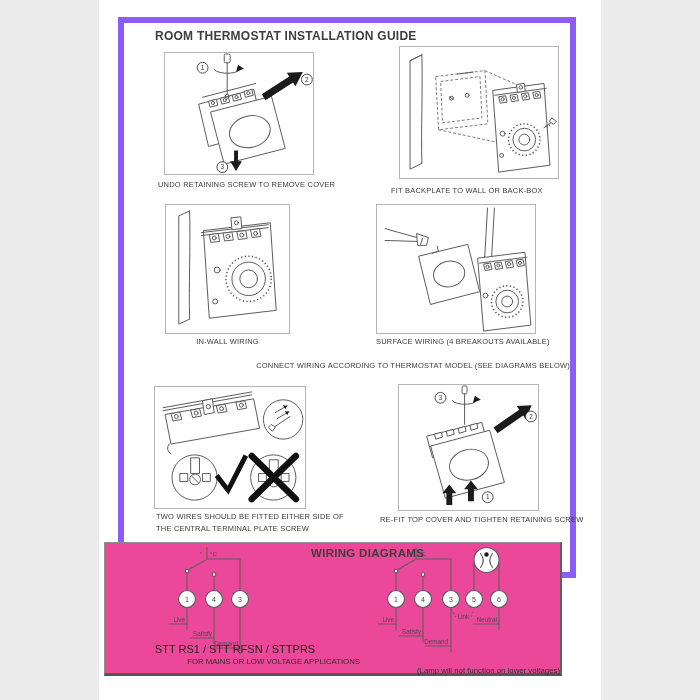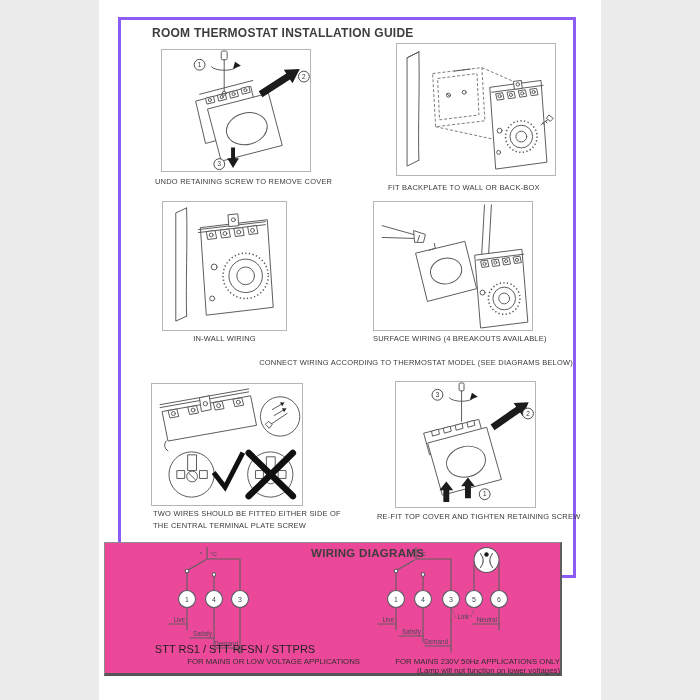--- a/index.html
+++ b/index.html
@@ -1,20 +1,20 @@
 <!DOCTYPE html>
 <html><head>
 <meta charset="utf-8">
 <style>
   html,body{margin:0;padding:0}
   body{width:700px;height:700px;background:#ececec;position:relative;
        font-family:"Liberation Sans",sans-serif;color:#3c3c3c;overflow:hidden}
   .page{position:absolute;left:99px;top:0;width:502px;height:700px;background:#ffffff}
   .guide-box{position:absolute;left:19px;top:17px;width:458px;height:561px;
-             border:3px solid #8b5cf6;background:#fff;box-sizing:border-box}
+             border:6px solid #8b5cf6;background:#fff;box-sizing:border-box}
   .wiring-box{position:absolute;left:5px;top:542px;width:458px;height:134px;
               border:1px solid #8d8d8d;border-right:2px solid #5e5e5e;border-bottom:3px solid #565656;
               background:#ec4899;box-sizing:border-box}
   .guide-title{position:absolute;left:31px;top:6px;font-size:12px;font-weight:bold;
                letter-spacing:.25px;color:#3d3d3d;white-space:nowrap}
   .panel{position:absolute;border:1px solid #b5b5b5;background:#fff;box-sizing:border-box}
   .panel svg{display:block;width:100%;height:100%}
   .cap{position:absolute;font-size:7.5px;color:#3a3a3a;letter-spacing:.2px;white-space:nowrap}
   .cap.center{text-align:center}
   .connect-note{position:absolute;left:0;top:338px;width:100%;text-align:right;
@@ -373,16 +373,15 @@
       <text class="wlab" x="42" y="76" text-anchor="end">Live</text>
       <text class="wlab" x="69" y="88" text-anchor="end">Satisfy</text>
       <text class="wlab" x="96" y="98" text-anchor="end">Demand</text>
       <text class="wlab" x="111.5" y="73" text-anchor="middle">Link</text>
       <text class="wlab" x="145" y="76" text-anchor="end">Neutral</text>
     </svg>
 
     <div class="model-line" style="left:15px;top:100px;width:230px">STT RS1 / STT RFSN / STTPRS</div>
     <div class="note-line" style="left:5px;top:114px;width:250px">FOR MAINS OR LOW VOLTAGE APPLICATIONS</div>
 
-    <div class="note-line" style="left:215px;top:114px;width:240px">FOR MAINS 230V 50Hz APPLICATIONS ONLY</div>
     <div class="note-line" style="left:215px;top:122.5px;width:240px">(Lamp will not function on lower voltages)</div>
   </div>
 </div>
 
 </body></html>

